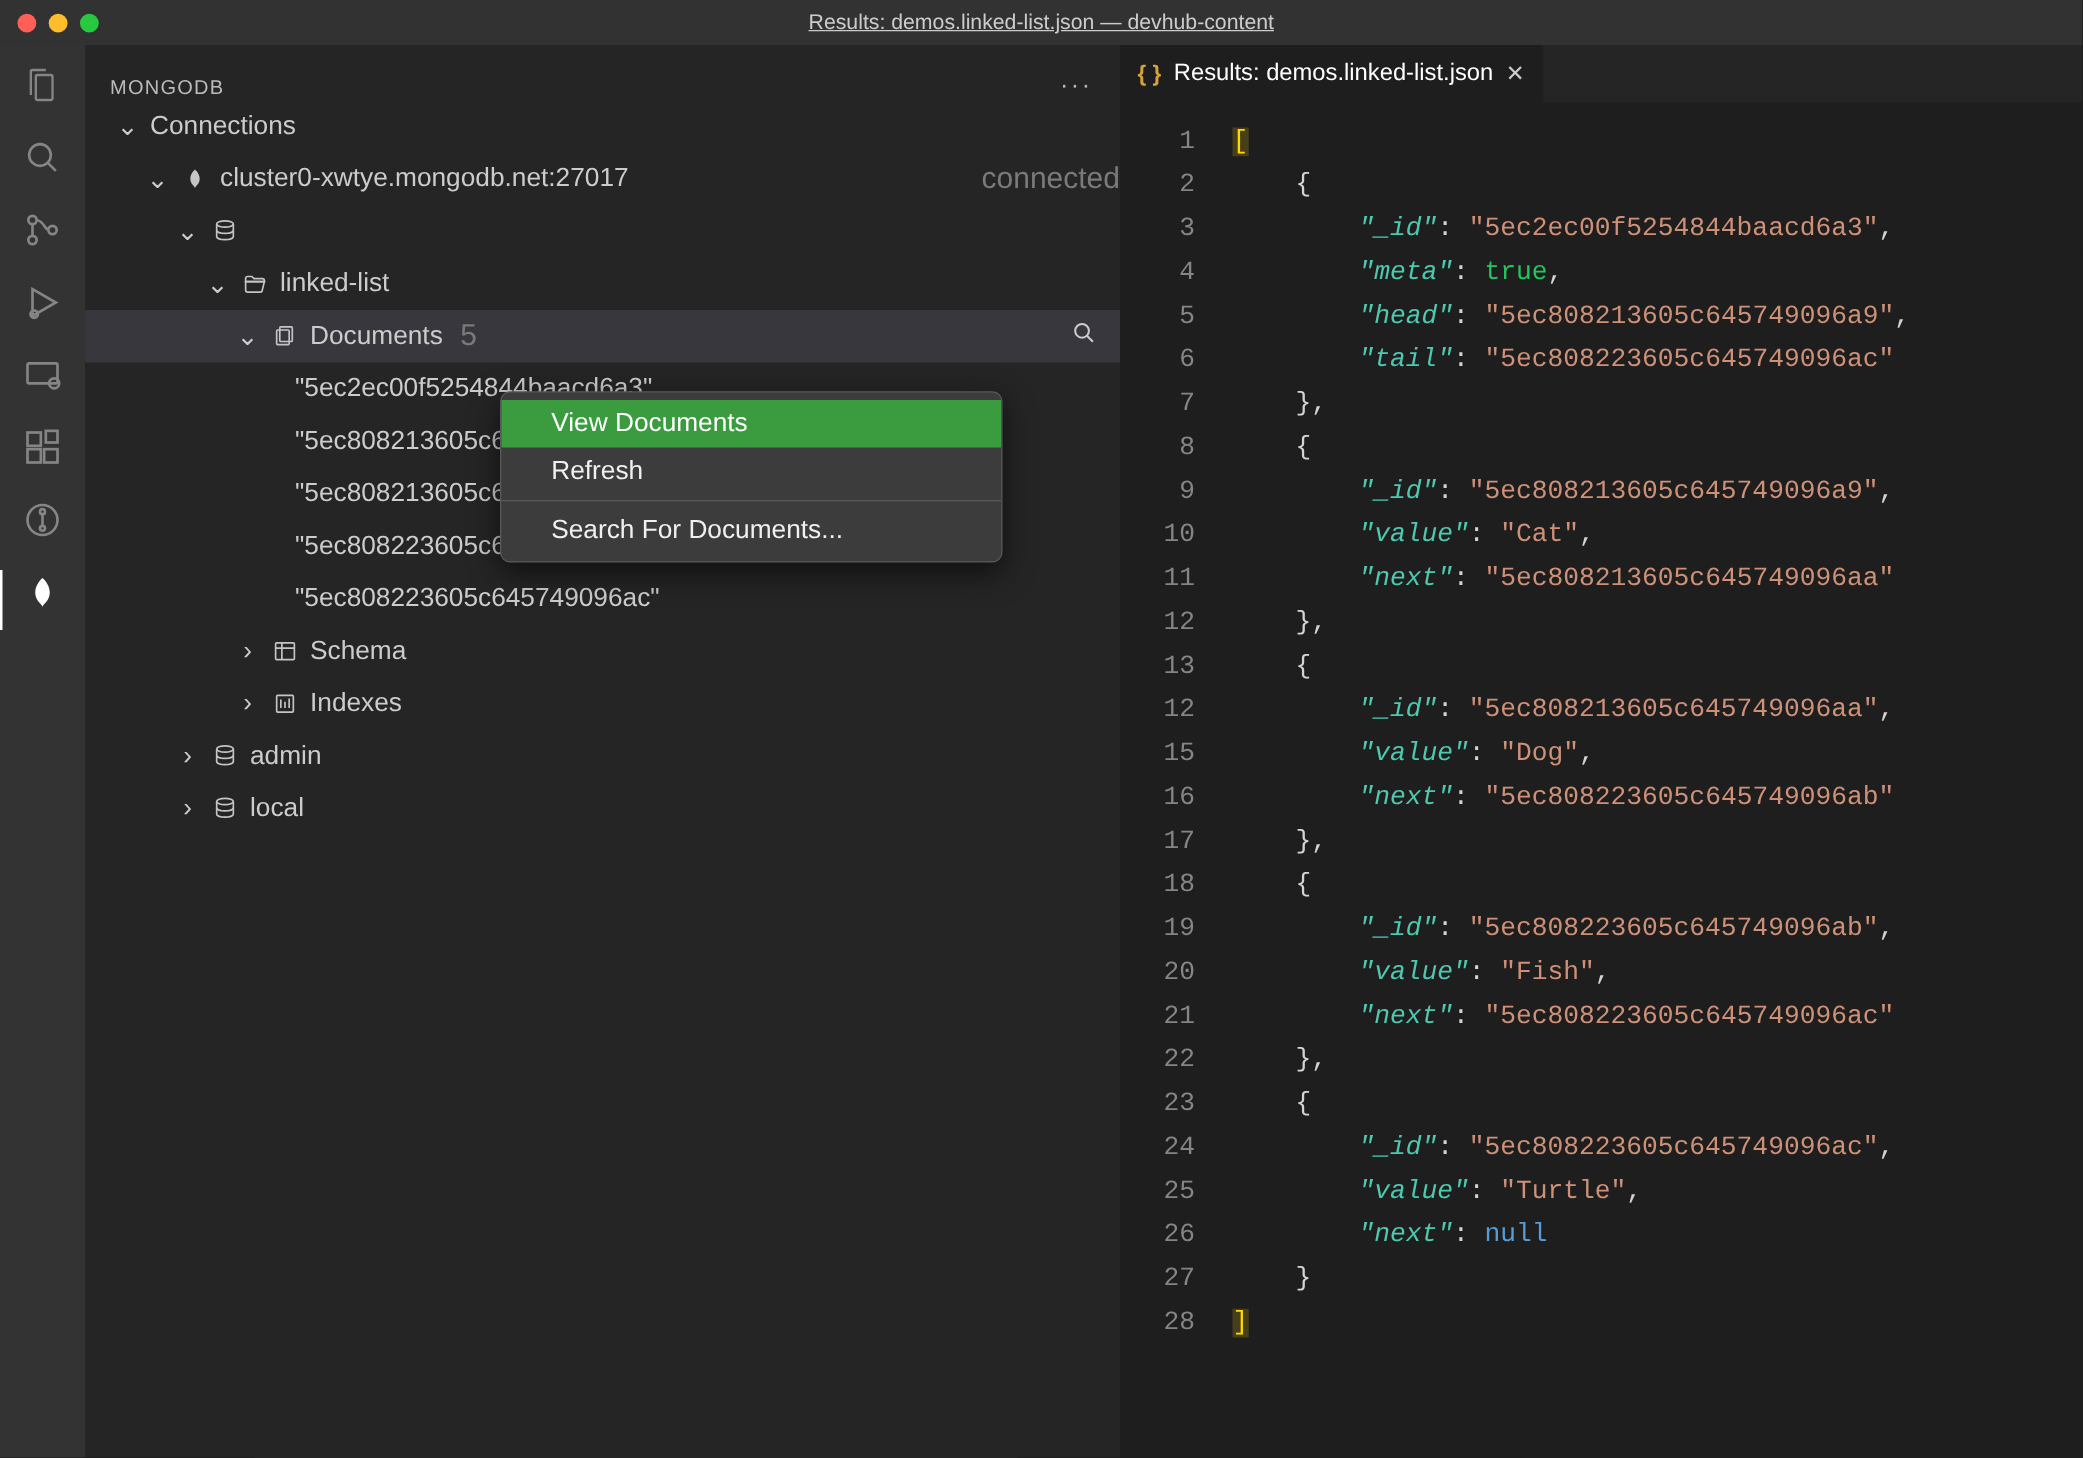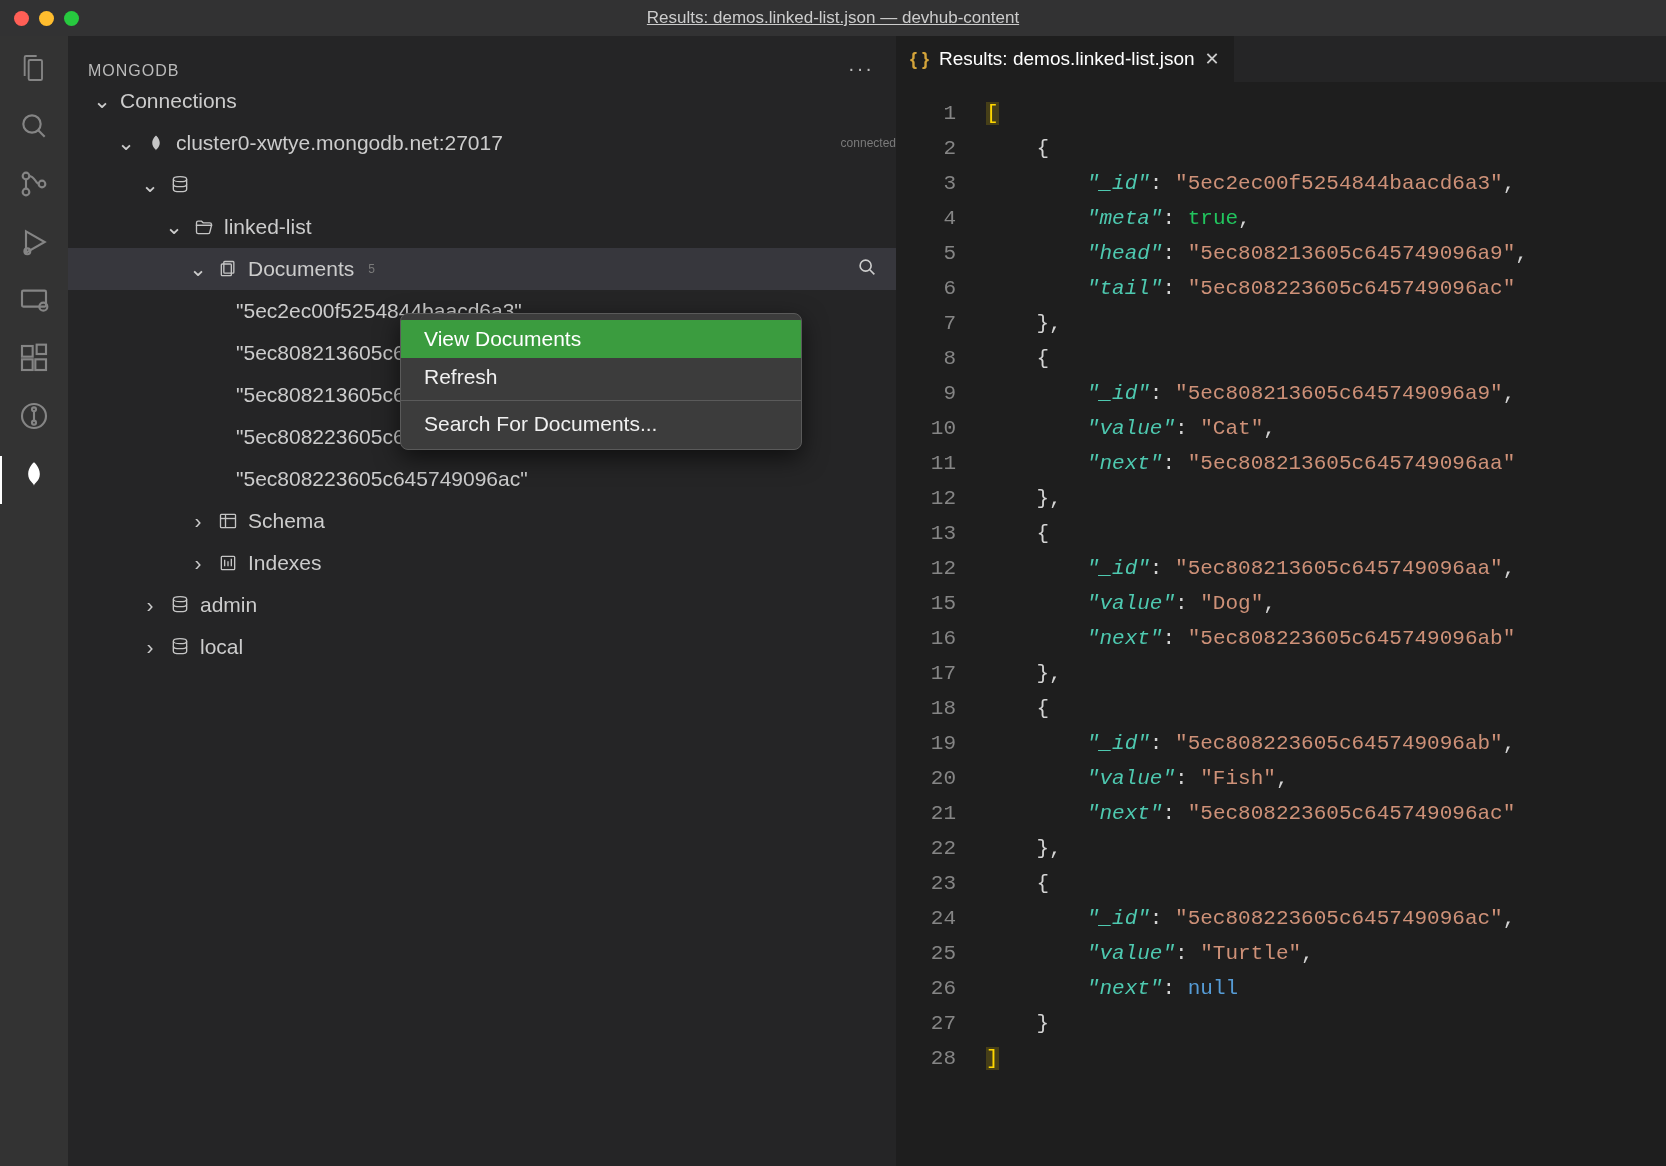--- a/index.html
+++ b/index.html
@@ -107,21 +107,21 @@
     justify-content: center;
     color: #cccccc;
   }
   .tree-row .icon {
     width: 24px;
     display: inline-flex;
     justify-content: center;
     color: #c5c5c5;
   }
   .tree-row .label { flex: 1; overflow: hidden; text-overflow: ellipsis; }
-  .tree-row .dim { color: #7a7a7a; margin-left: 10px; font-size: 12px; }
+  .tree-row .dim { color: #7a7a7a; margin-left: 10px; font-size: 24px; }
   .tree-row .row-action {
     position: absolute;
     right: 18px;
     color: #cccccc;
   }
   .mongo-leaf { color: #13aa52; }
 
   .editor-group {
     flex: 1;
     background: #1e1e1e;
@@ -191,21 +191,21 @@
     border-radius: 8px;
     box-shadow: 0 8px 24px rgba(0,0,0,0.6);
     overflow: hidden;
     z-index: 100;
     padding: 6px 0;
   }
   .context-menu .menu-item {
     height: 38px;
     display: flex;
     align-items: center;
-    padding: 0 23px;
+    padding: 0 40px;
     color: #f0f0f0;
     font-size: 21px;
     cursor: pointer;
   }
   .context-menu .menu-item.highlight {
     background: #3b9c3f;
     color: #ffffff;
   }
   .context-menu .menu-sep {
     height: 1px;

